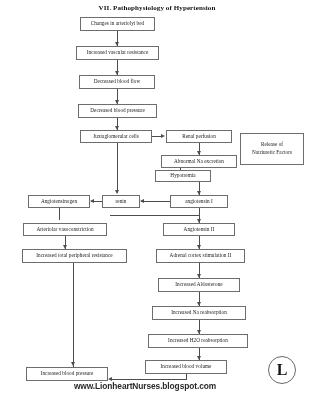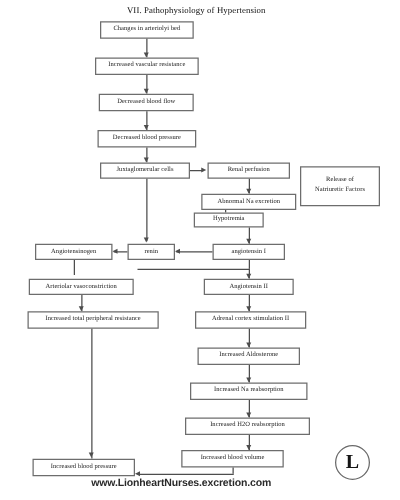--- a/index.html
+++ b/index.html
@@ -15,21 +15,21 @@
     font-family: "Liberation Serif", "DejaVu Serif", serif;
     overflow: hidden;
   }
   .title {
     position: absolute;
     left: 0;
     top: 4px;
     width: 314px;
     text-align: center;
     font-size: 7px;
-    font-weight: normal;
+    font-weight: bold;
     color: #111111;
     letter-spacing: 0.1px;
   }
   .node {
     position: absolute;
     box-sizing: border-box;
     border: 1px solid #6d6d6d;
     background: #ffffff;
     color: #1a1a1a;
     font-size: 5.2px;
@@ -207,16 +207,16 @@
 
   <div class="edge v" style="left:73px; top:263px; height:104px;"></div>
   <div class="arrow down" style="left:70.5px; top:362px;"></div>
 
   <div class="node" style="left:26px; top:367px; width:82px; height:14px;">Increased blood pressure</div>
 
   <div class="edge v" style="left:186px; top:374px; height:5px;"></div>
   <div class="edge h" style="left:112px; top:379px; width:75px;"></div>
   <div class="arrow left" style="left:108px; top:376.5px;"></div>
 
-  <div class="watermark">www.LionheartNurses.excretion.com</div>
+  <div class="watermark">www.LionheartNurses.blogspot.com</div>
   <div class="logo">L</div>
 
 </div>
 
 </body></html>

